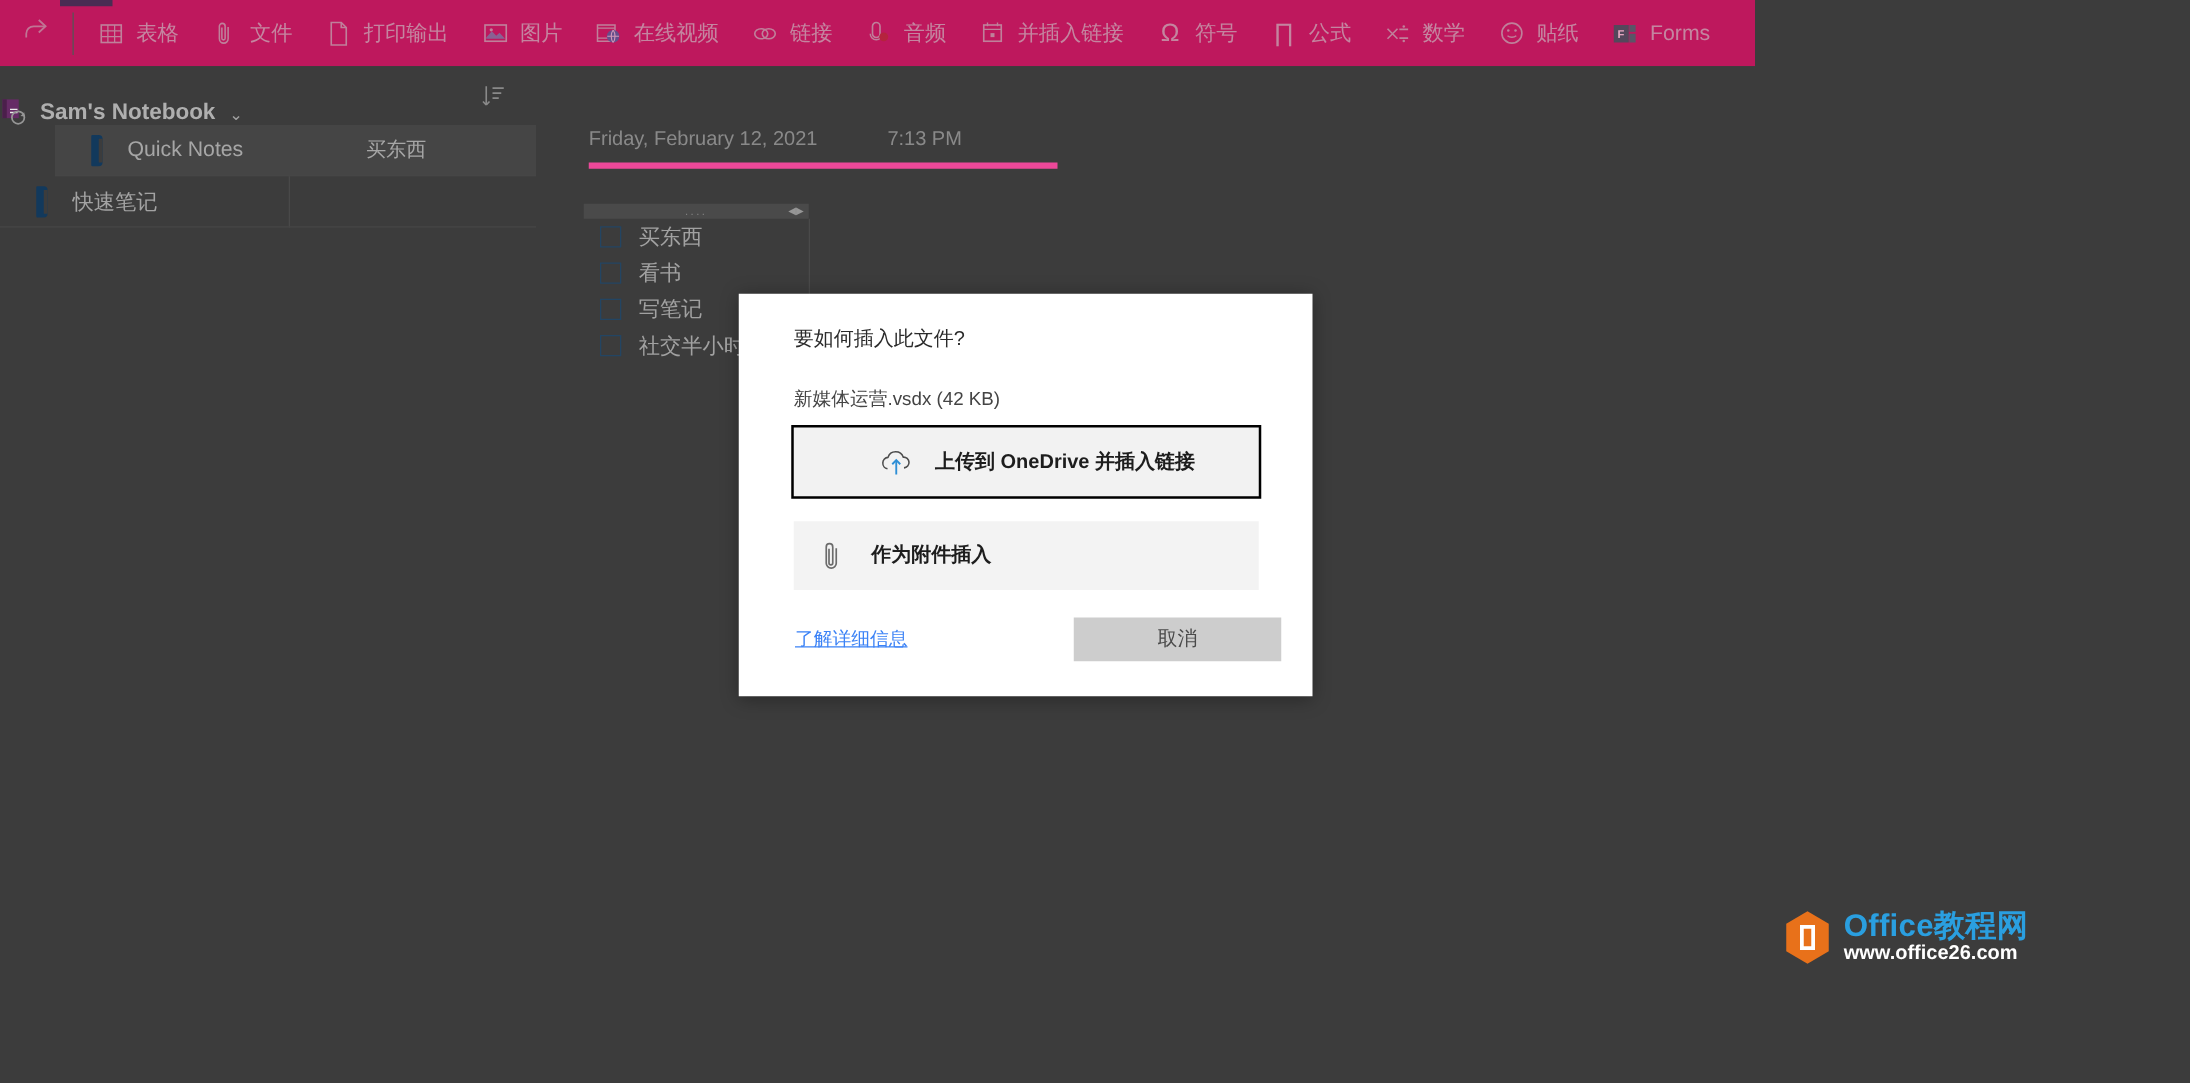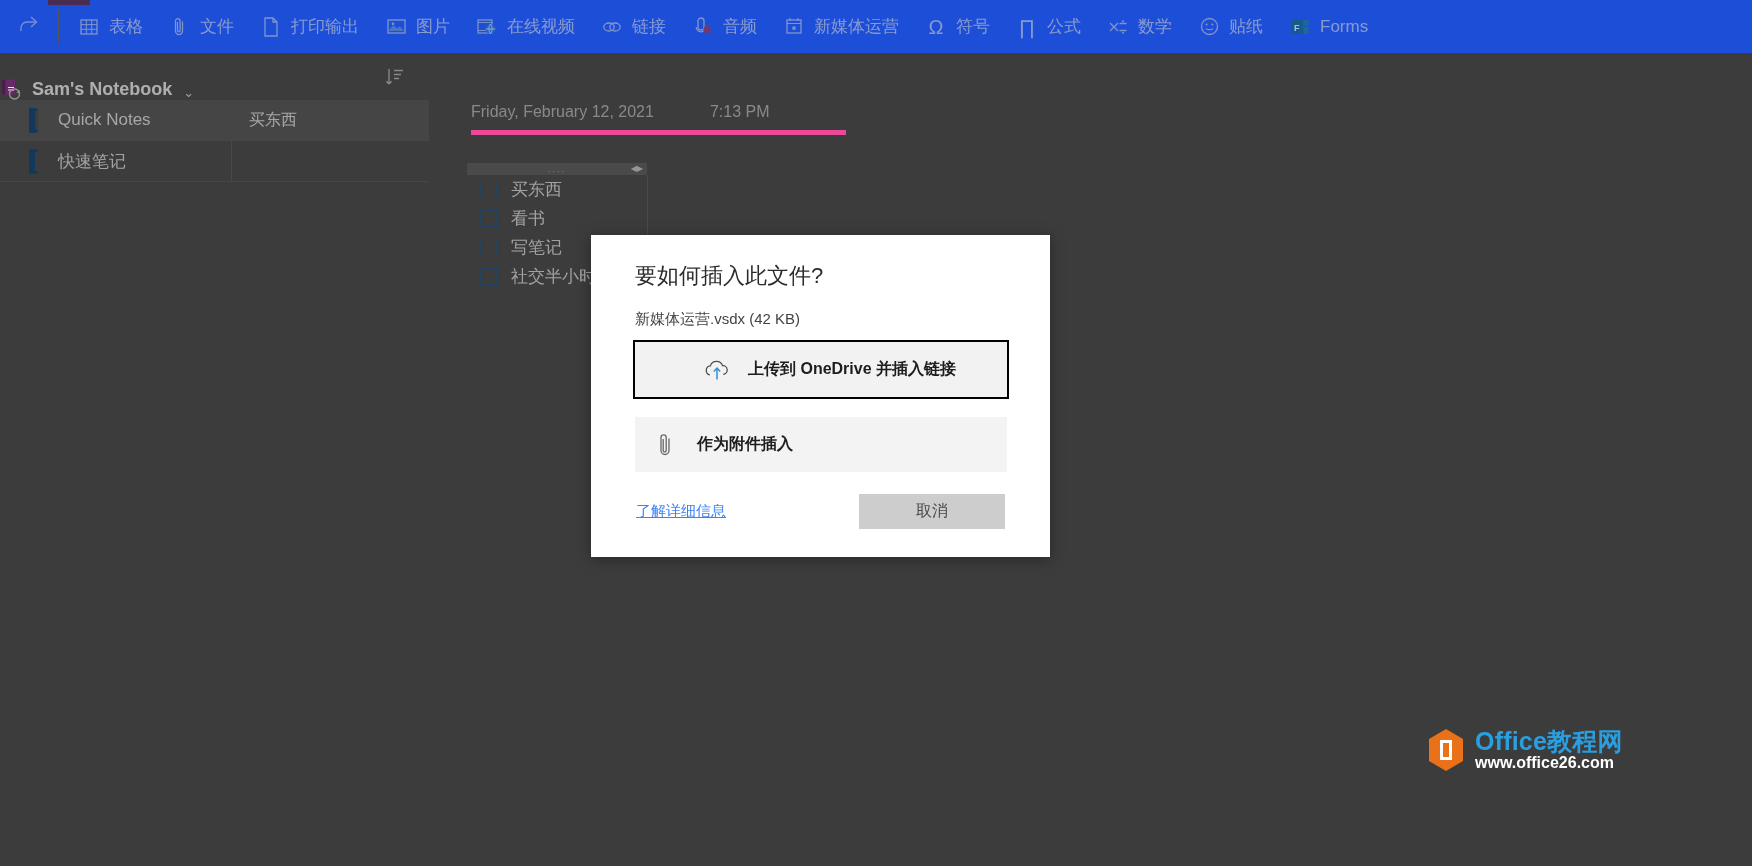--- a/index.html
+++ b/index.html
@@ -9,22 +9,22 @@
     font-family: "Liberation Sans", "DejaVu Sans", sans-serif;
     background: #3b3b3b;
   }
   
   #app {
     position: absolute; inset: 0;
     background: #3c3c3c;
   }
   
   #ribbon {
-    position: absolute; left: 0; top: 0; width: 1752px; height: 53px;
-    background: #1d4ed8;
+    position: absolute; left: 0; top: 0; width: 1404px; height: 53px;
+    background: #be185d;
     display: flex; align-items: center;
   }
   .tab-accent {
     position: absolute; left: 48px; top: 0px; width: 42px; height: 5px;
     background: #4a2c53;
   }
   .redo-btn {
     width: 58px; height: 53px; display: flex; align-items: center; justify-content: center;
   }
   .redo-btn svg { opacity: .55; }
@@ -57,21 +57,21 @@
   #nbicon { width: 22px; height: 22px; position: relative; margin-right: 10px; opacity:.9;}
   #nbtitle { color: #dcdcdc; font-size: 18px; font-weight: bold; opacity:.72; }
   #nbchev { margin-left: 11px; color: #c9c9c9; font-size: 13px; opacity:.7; }
   #sorticon {
     position: absolute; right: 22px; top: 12px; width: 24px; height: 24px; opacity:.6;
   }
   .sec-row {
     position: relative; height: 41px; display: flex; align-items: center;
     border-bottom: 1px solid #464646;
   }
-  .sec-row.active { background: #454545; }
+  .sec-row.active { background: #454545; margin-left: 44px; }
   .sec-bar {
     position: absolute; left: 29px; top: 8px; width: 9px; height: 25px;
     background: #12395c; border-radius: 1px 3px 3px 1px;
   }
   .sec-bar:after{
     content:""; position:absolute; right:0; top:3px; width:3px; height:19px;
     background:#3c3c3c;
   }
   .sec-label {
     margin-left: 58px; color: #d4d4d4; font-size: 17px; opacity:.68;
@@ -119,21 +119,21 @@
 
   
   #scrim { position: absolute; inset: 0; background: rgba(0,0,0,0); }
   #modal {
     position: absolute; left: 591px; top: 235px; width: 459px; height: 322px;
     background: #ffffff;
     box-shadow: 0 2px 14px rgba(0,0,0,.34);
   }
   #modal-title {
     position: absolute; left: 44px; top: 26px;
-    font-size: 22px; color: #2b2b2b; font-weight: 400;
+    font-size: 16px; color: #2b2b2b; font-weight: 400;
   }
   #modal-file {
     position: absolute; left: 44px; top: 75px;
     font-size: 15px; color: #444;
   }
   .choice {
     position: absolute; left: 44px; width: 372px; height: 55px;
     background: #f3f3f3; display: flex; align-items: center;
   }
   .choice.focused {
@@ -146,21 +146,21 @@
     width: 62px; display: flex; align-items: center; justify-content: center;
   }
   .choice-label {
     font-size: 16px; font-weight: bold; color: #1d1d1d;
   }
   #modal-learnmore {
     position: absolute; left: 45px; top: 267px;
     font-size: 15px; color: #3b82f6; text-decoration: underline; cursor: pointer;
   }
   #modal-cancel {
-    position: absolute; left: 268px; top: 259px; width: 146px; height: 35px;
+    position: absolute; left: 268px; top: 259px; width: 166px; height: 35px;
     background: #cdcdcd; border: none; color: #4a4a4a; font-size: 16px;
     font-family: "Liberation Sans", sans-serif; cursor: pointer;
   }
 
   
   #watermark {
     position: absolute; left: 1426px; top: 728px;
     display: flex; align-items: center; gap: 9px;
   }
   #wm-hex { width: 40px; height: 44px; position: relative; }
@@ -260,21 +260,21 @@
     </div>
 
     <div class="rib-item">
       <span class="rib-icon">
         <svg width="20" height="21" viewBox="0 0 20 21">
           <rect x="3" y="4" width="14" height="13" fill="none" stroke="#c0c0c0" stroke-width="1.3"></rect>
           <path d="M6 2v3M14 2v3M3 7.5h14" stroke="#c0c0c0" stroke-width="1.1"></path>
           <rect x="8.4" y="10.5" width="3.2" height="3.2" fill="#c0c0c0"></rect>
         </svg>
       </span>
-      <span class="rib-label">新媒体运营</span>
+      <span class="rib-label">并插入链接</span>
     </div>
 
     <div class="rib-item">
       <span class="rib-icon">
         <span class="rib-ico-txt">Ω</span>
       </span>
       <span class="rib-label">符号</span>
     </div>
 
     <div class="rib-item">

